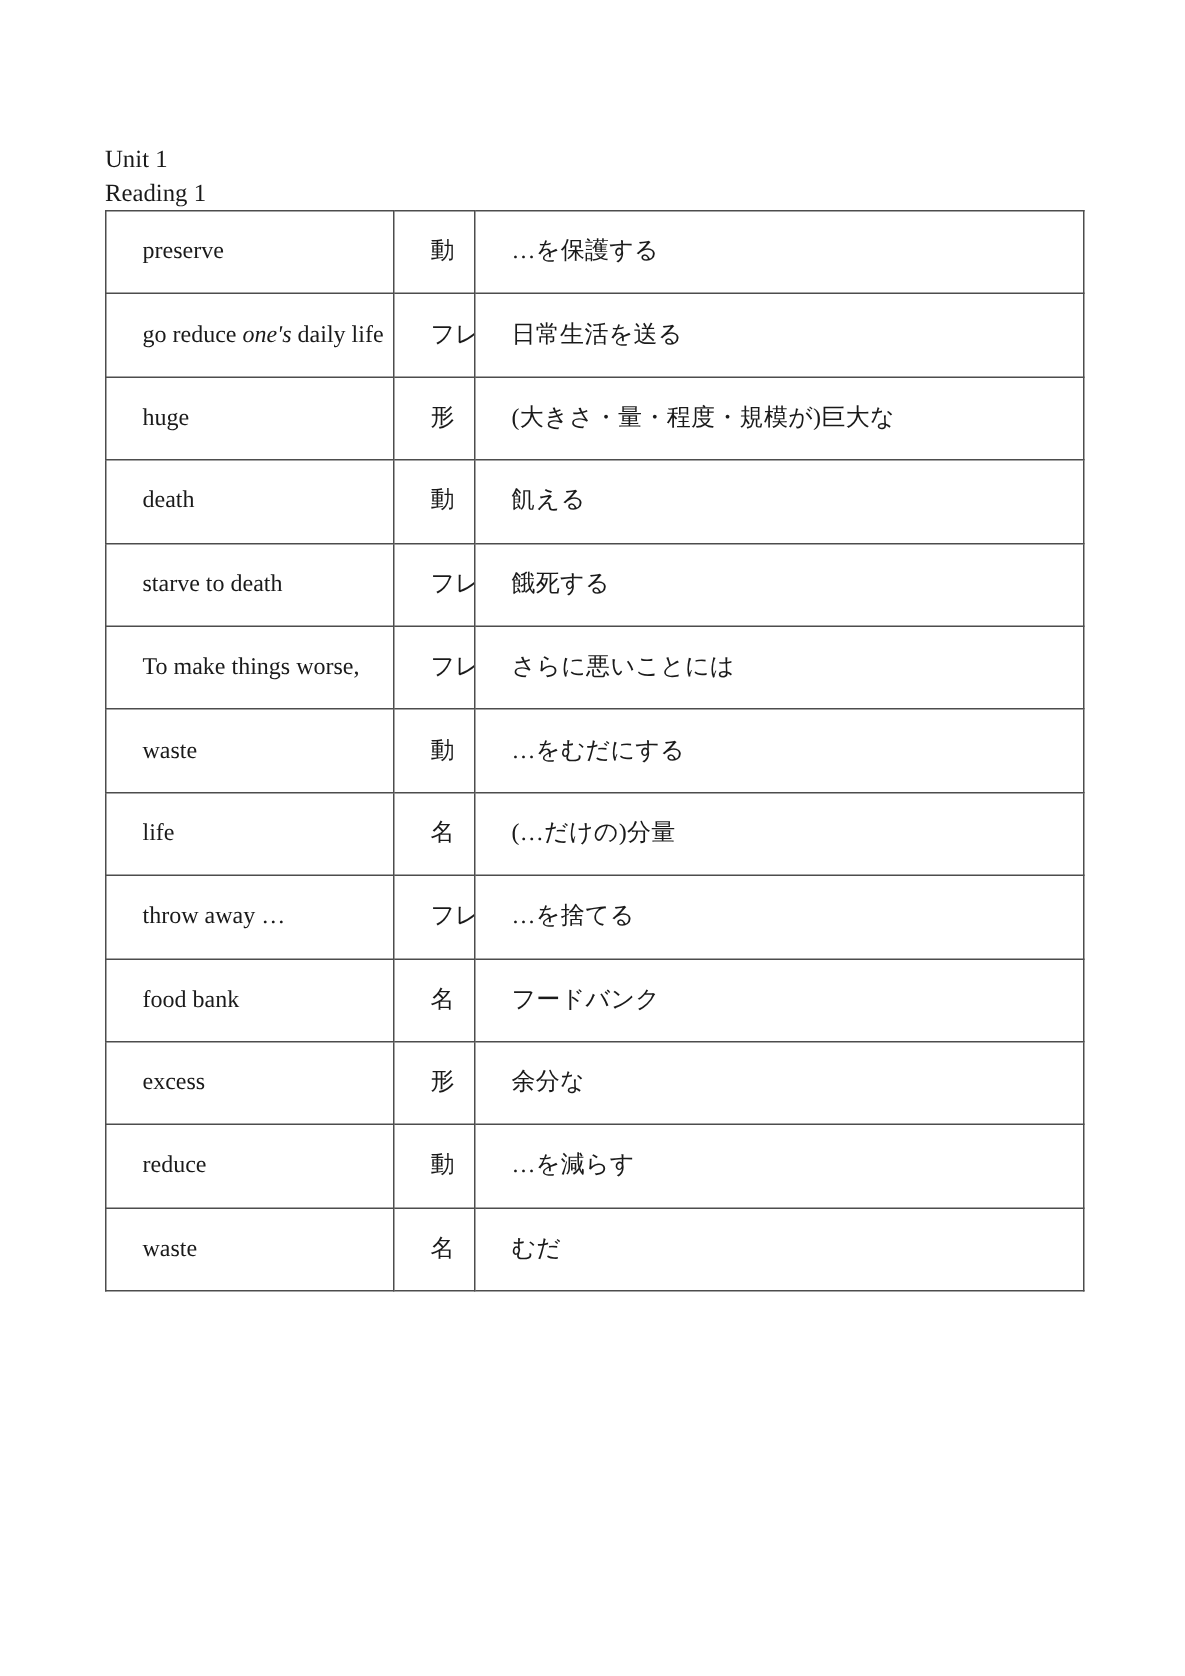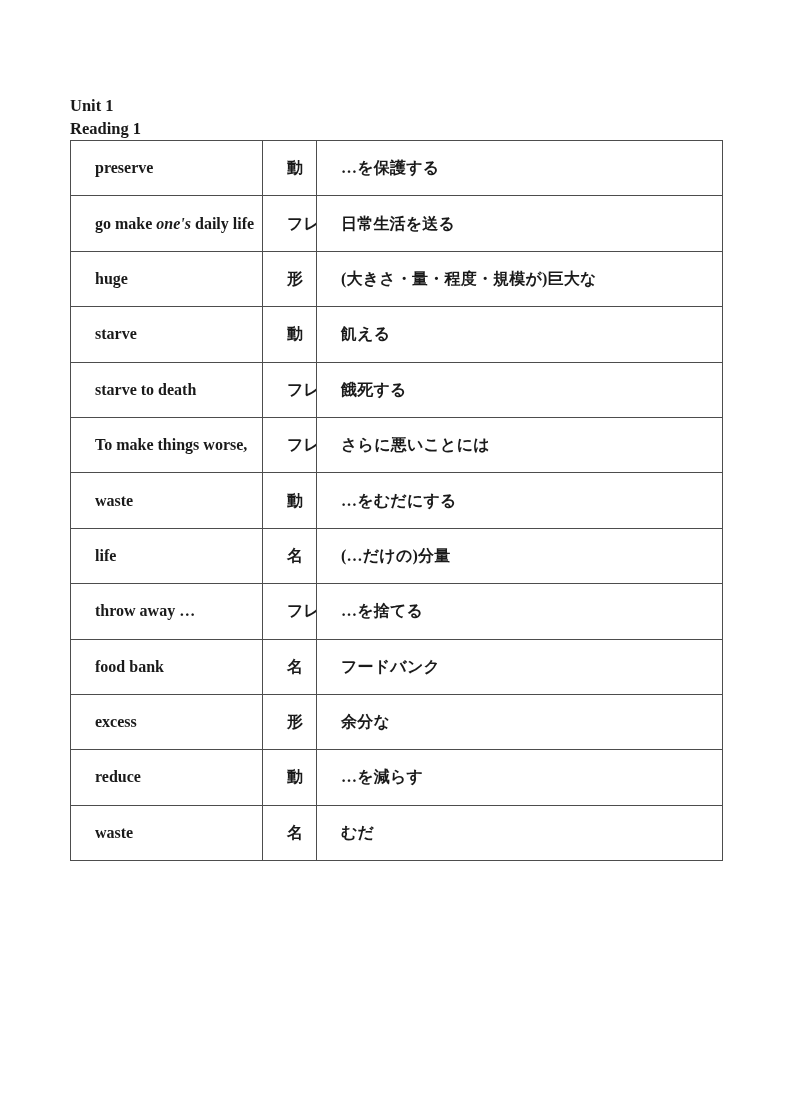--- a/index.html
+++ b/index.html
@@ -11,21 +11,20 @@
     background: #ffffff;
     font-family: "Liberation Serif", "DejaVu Serif", serif;
     color: #1a1a1a;
   }
   .page {
     position: relative;
     width: 750px;
     height: 1117px;
     background: #ffffff;
     overflow: hidden;
-    font-weight: bold;
   }
   .doc-headings {
     position: absolute;
     left: 70px;
     top: 94px;
   }
   .doc-headings .line {
     font-size: 16.5px;
     line-height: 23px;
     white-space: nowrap;
@@ -64,31 +63,31 @@
   </div>
 
   <table class="vocab">
     <tbody>
         <tr>
       <td class="col-term"><span>preserve</span></td>
       <td class="col-pos">動</td>
       <td class="col-mean">…を保護する</td>
     </tr>
         <tr>
-      <td class="col-term"><span>go make </span><i>one's</i><span> daily life</span></td>
+      <td class="col-term"><span>go reduce </span><i>one's</i><span> daily life</span></td>
       <td class="col-pos">フレ</td>
       <td class="col-mean">日常生活を送る</td>
     </tr>
         <tr>
       <td class="col-term"><span>huge</span></td>
       <td class="col-pos">形</td>
       <td class="col-mean">(大きさ・量・程度・規模が)巨大な</td>
     </tr>
         <tr>
-      <td class="col-term"><span>starve</span></td>
+      <td class="col-term"><span>death</span></td>
       <td class="col-pos">動</td>
       <td class="col-mean">飢える</td>
     </tr>
         <tr>
       <td class="col-term"><span>starve to death</span></td>
       <td class="col-pos">フレ</td>
       <td class="col-mean">餓死する</td>
     </tr>
         <tr>
       <td class="col-term"><span>To make things worse,</span></td>

